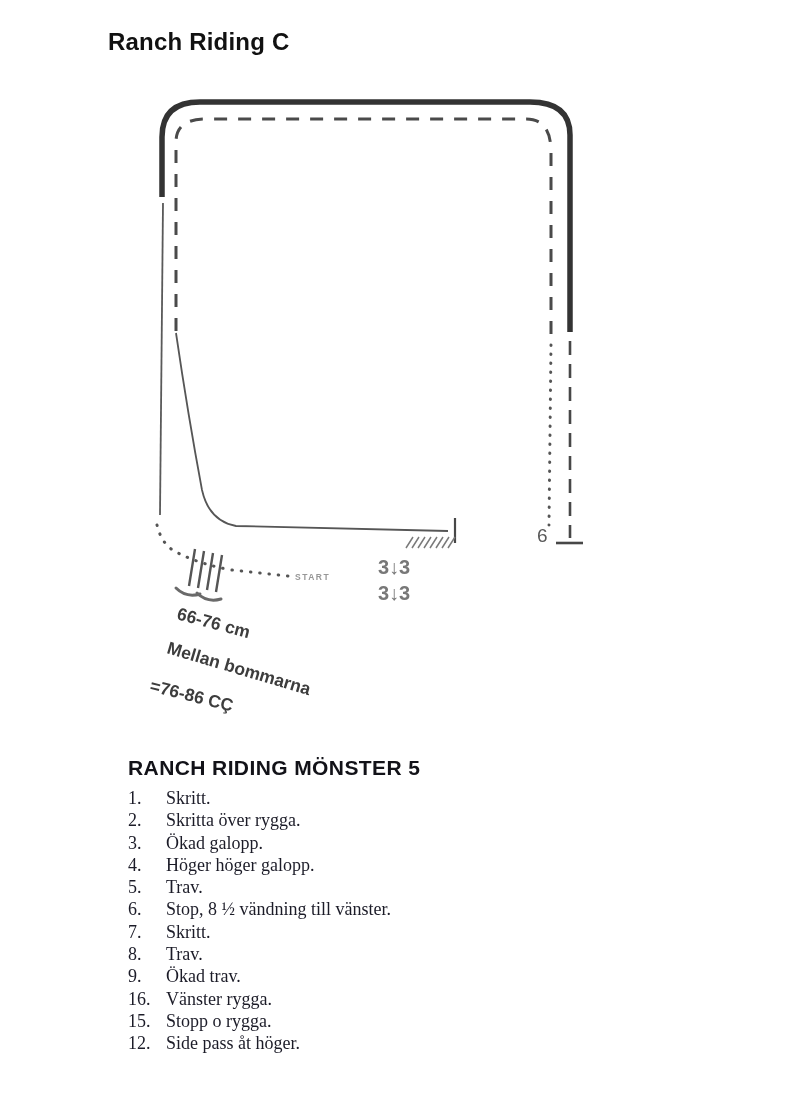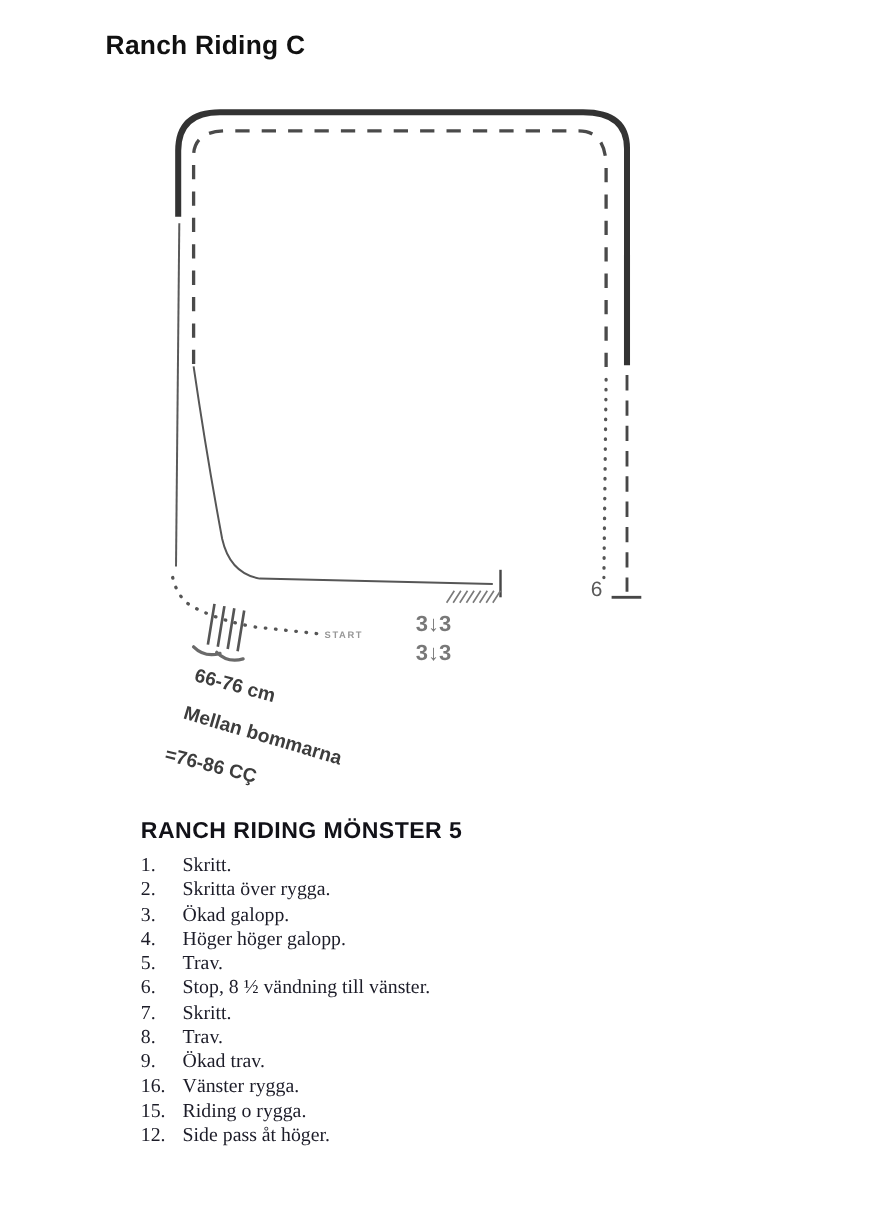--- a/index.html
+++ b/index.html
@@ -1,28 +1,28 @@
 <!DOCTYPE html>
 <html><head>
 <meta charset="utf-8">
 <style>
   html,body{margin:0;padding:0;}
   body{
     width:800px;height:1116px;position:relative;background:#ffffff;
     font-family:"Liberation Sans",sans-serif;color:#1a1a1a;overflow:hidden;
   }
   .page-title{
-    position:absolute;left:96px;top:28px;
+    position:absolute;left:108px;top:28px;
     font-size:24px;font-weight:bold;color:#111;letter-spacing:.2px;
   }
   .diagram{position:absolute;left:130px;top:85px;width:480px;height:645px;}
   .pattern-block{position:absolute;left:128px;top:740px;width:420px;}
   .pattern-title{
     font-family:"Liberation Sans",sans-serif;font-size:21px;font-weight:bold;
-    color:#121218;letter-spacing:.4px;margin:4px 0 7px 0;
+    color:#121218;letter-spacing:.4px;margin:16px 0 7px 0;
   }
   .pattern-list{
     list-style:none;margin:0;padding:0;
     font-family:"Liberation Serif",serif;font-size:18px;color:#1c1c28;
   }
   .pattern-list li{display:flex;line-height:22.3px;}
   .pattern-list .num{width:38px;flex:0 0 38px;}
   .pattern-list .txt{flex:1;}
   svg text{font-family:"Liberation Sans",sans-serif;}
 </style>
@@ -105,20 +105,20 @@
     <li>
         <span class="num">9.</span>
         <span class="txt">Ökad trav.</span>
       </li>
     <li>
         <span class="num">16.</span>
         <span class="txt">Vänster rygga.</span>
       </li>
     <li>
         <span class="num">15.</span>
-        <span class="txt">Riding o rygga.</span>
+        <span class="txt">Stopp o rygga.</span>
       </li>
     <li>
         <span class="num">12.</span>
         <span class="txt">Side pass åt höger.</span>
       </li>
   </ol>
 </div>
 
 </body></html>

